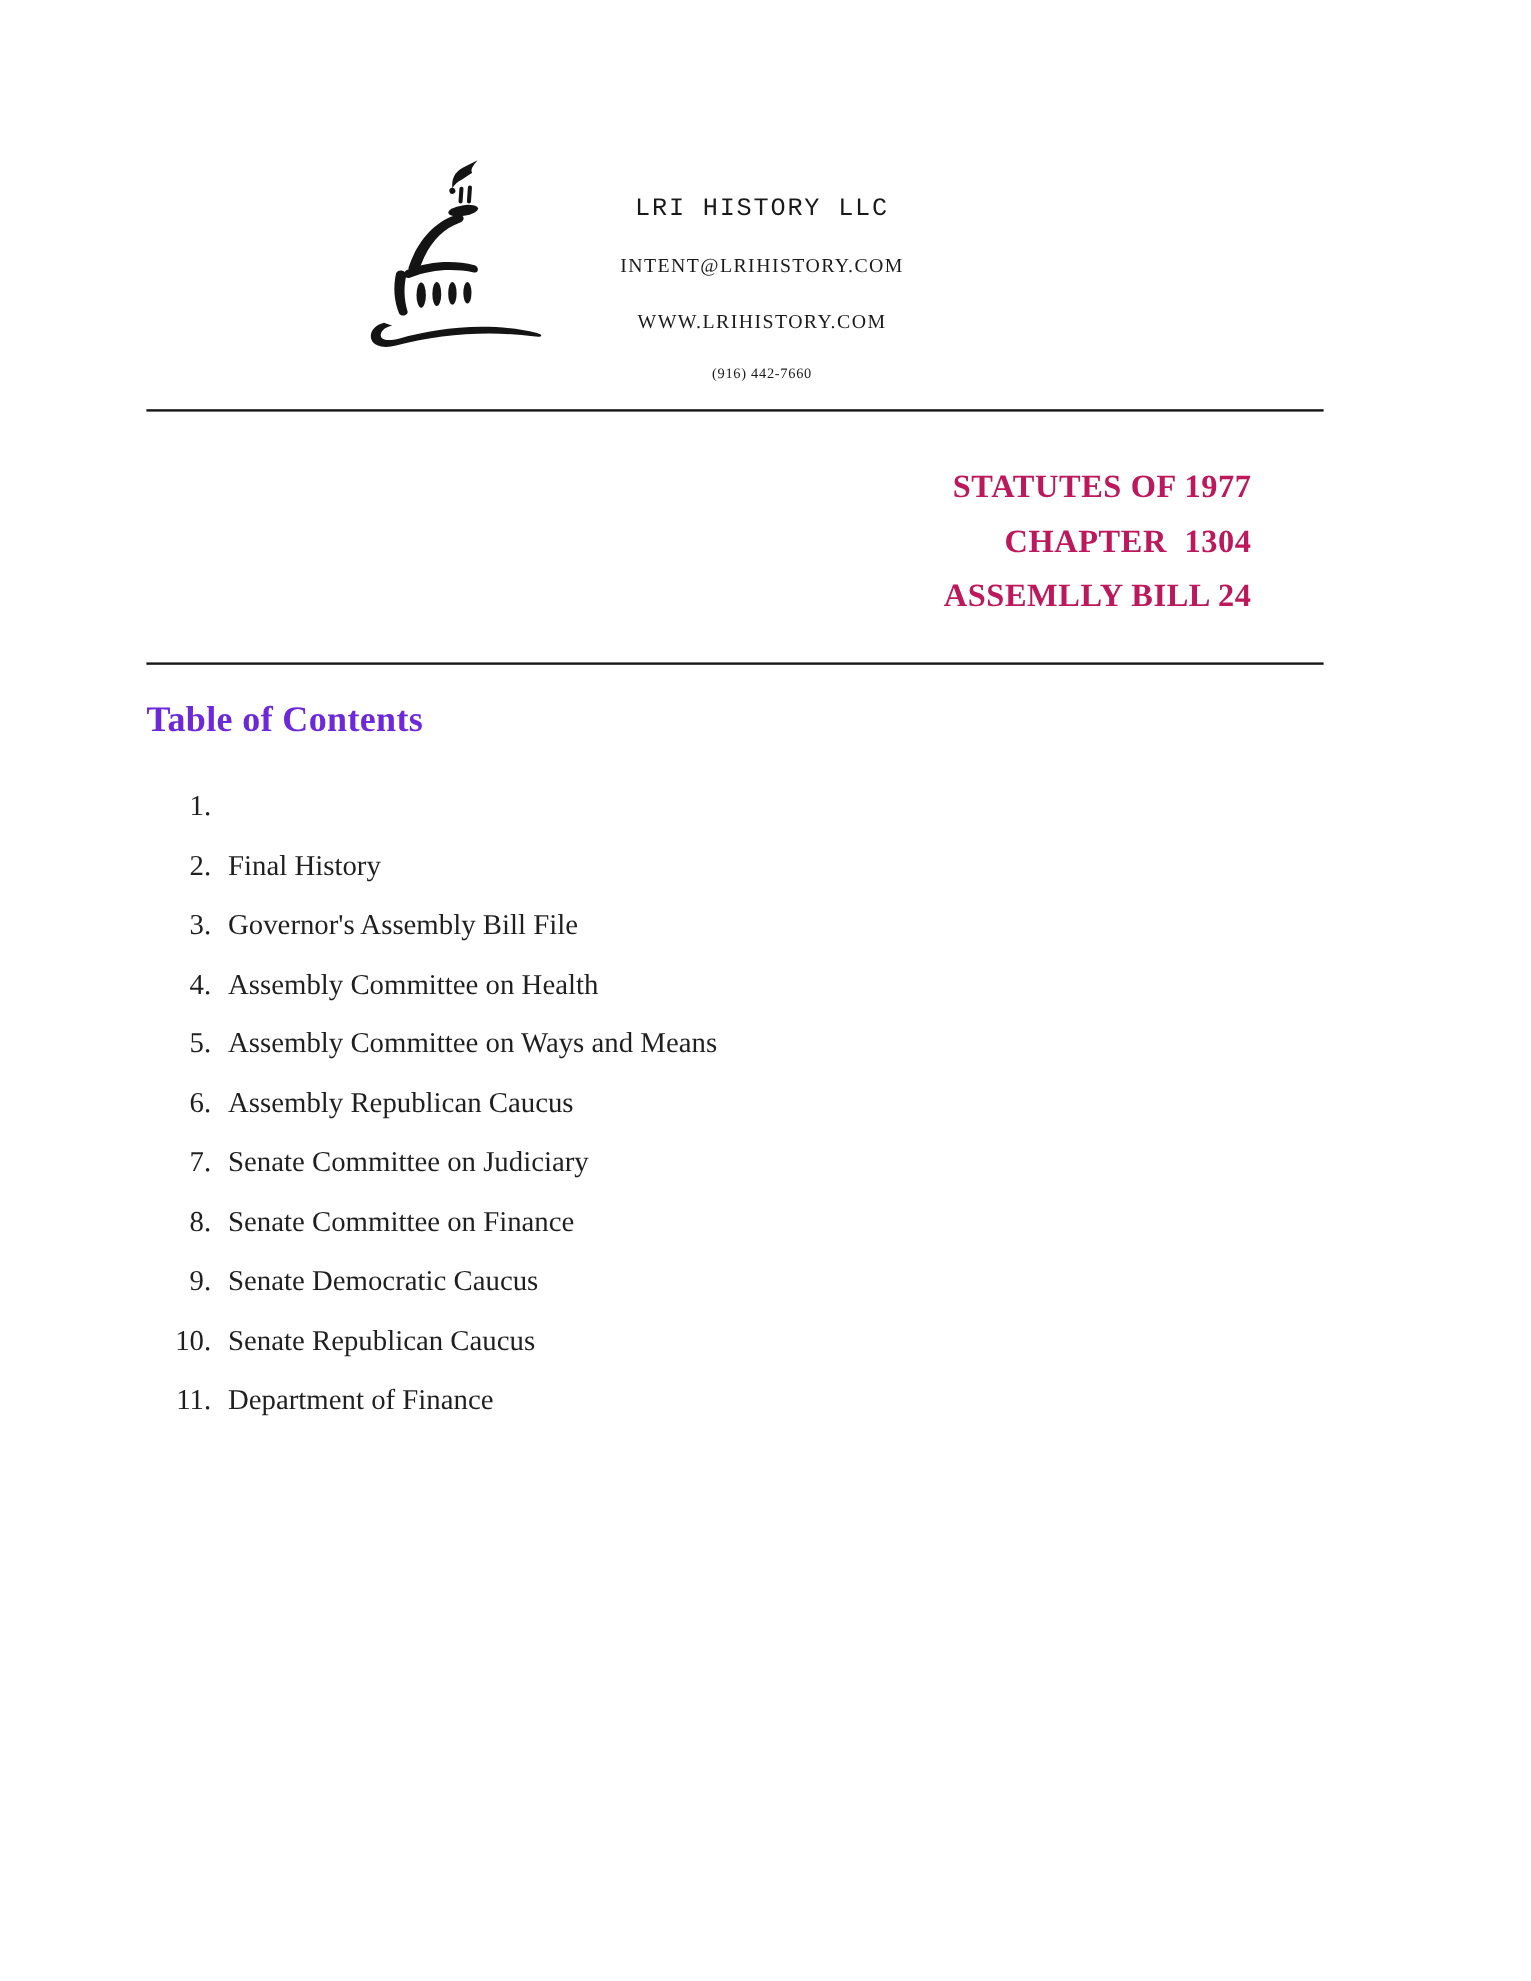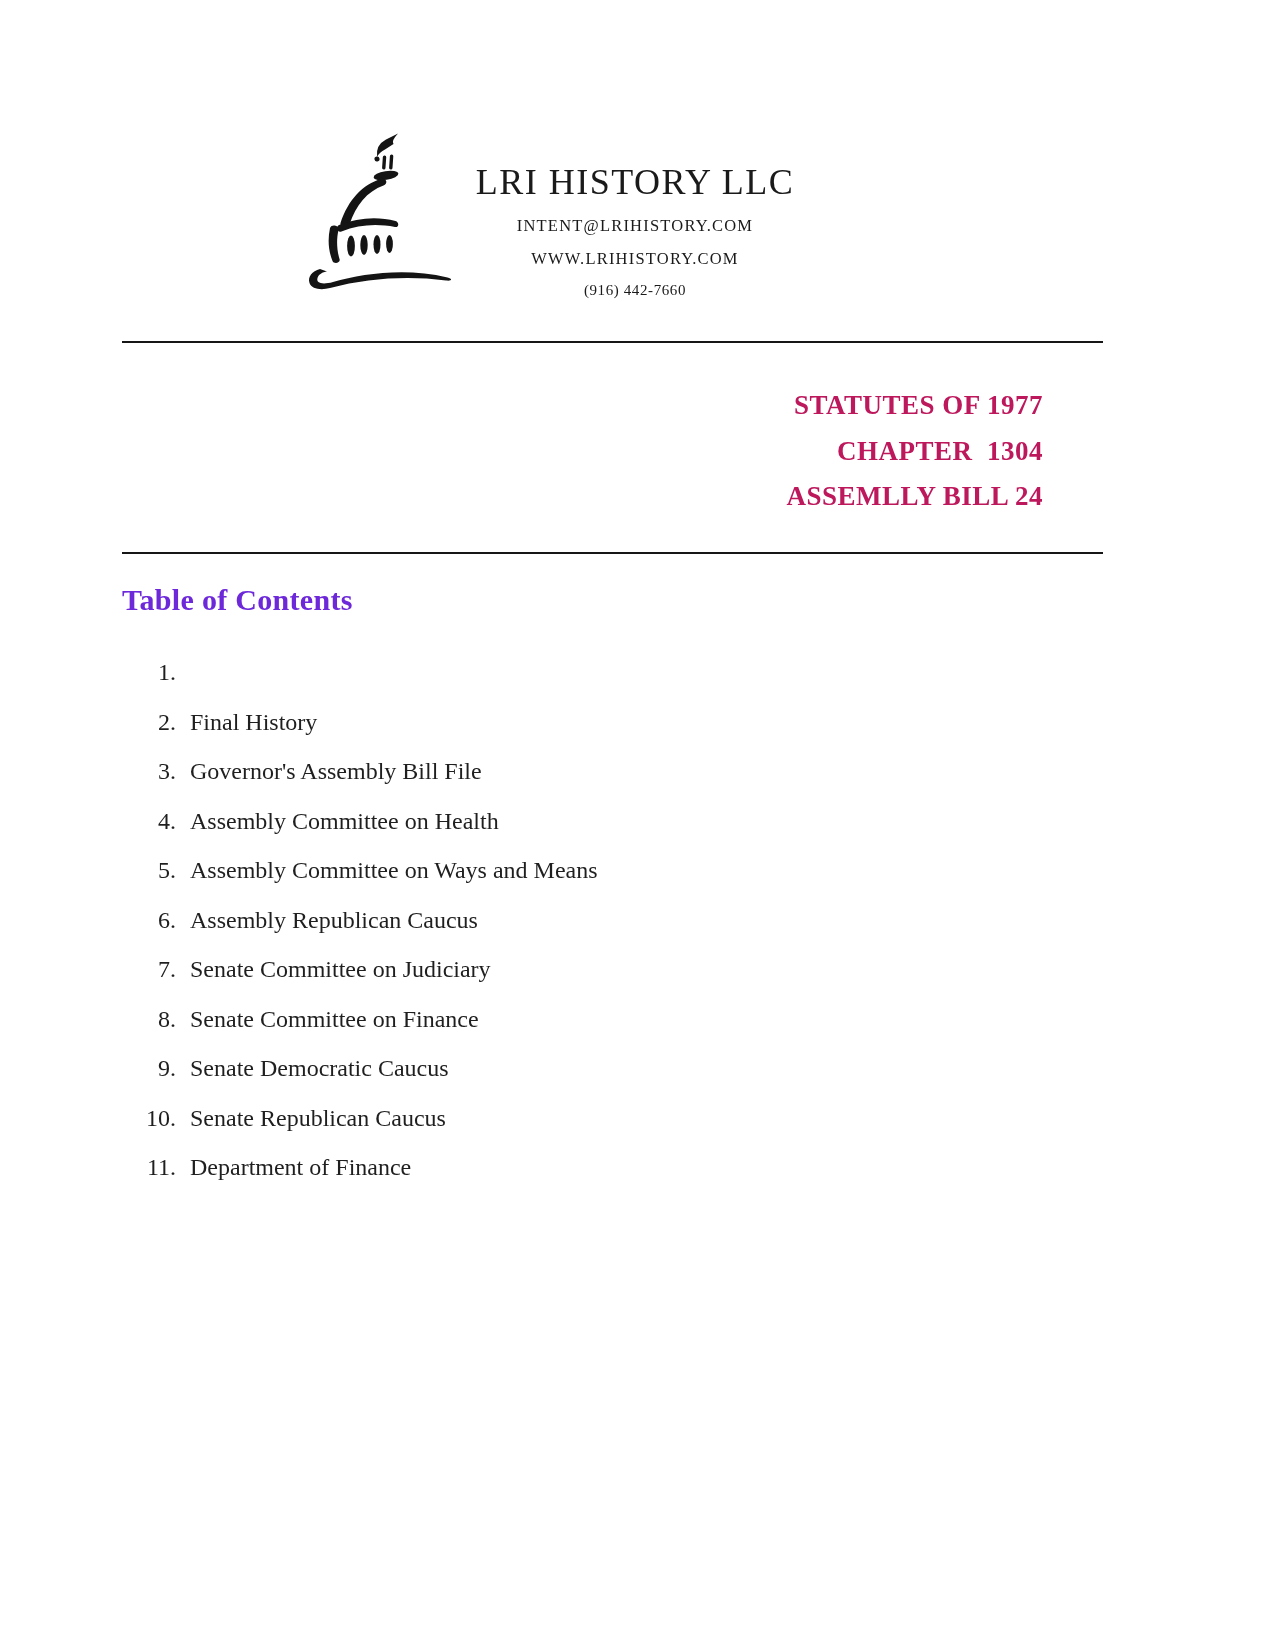--- a/index.html
+++ b/index.html
@@ -27,32 +27,33 @@
 
   .letterhead {
     position: absolute;
     left: 444px;
     top: 163px;
     width: 382px;
     text-align: center;
     color: #1a1a1a;
   }
   .company-name {
-    font-size: 36px;
+    font-size: 21px;
     letter-spacing: 1.5px;
     line-height: 1.1;
     white-space: nowrap;
+    font-family: Liberation Mono, monospace;
   }
   .contact-line {
     font-size: 16.5px;
     letter-spacing: 1.2px;
-    margin-top: 13px;
+    margin-top: 26px;
     white-space: nowrap;
   }
-  .contact-line.phone { font-size: 15px; letter-spacing: 0.6px; }
+  .contact-line.phone { font-size: 12px; letter-spacing: 0.6px; }
 
   
   .rule {
     position: absolute;
     left: 122px;
     width: 981px;
     height: 0;
     border-top: 2px solid #161616;
   }
   .rule-top { top: 341px; }

